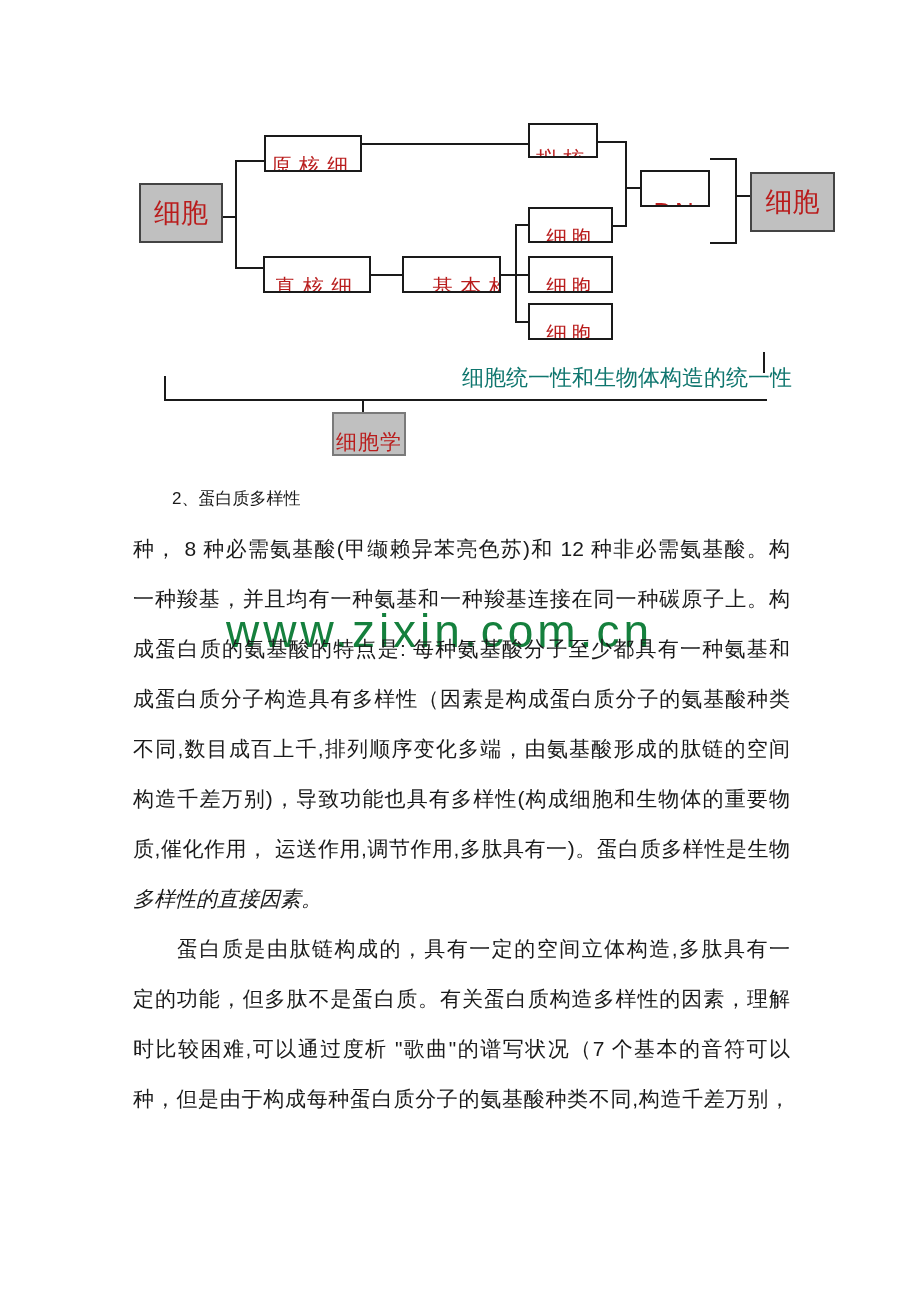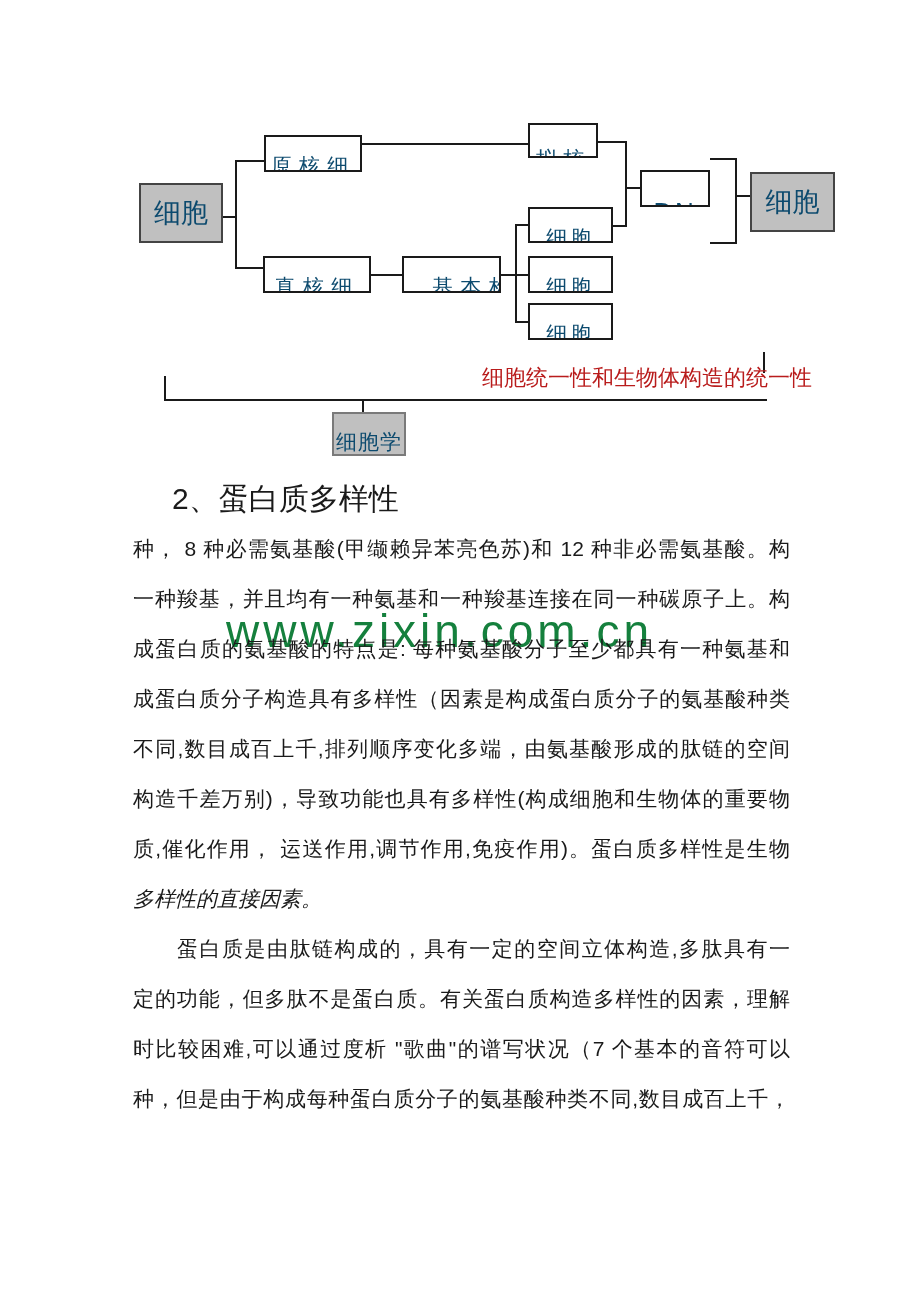--- a/index.html
+++ b/index.html
@@ -6,21 +6,21 @@
   body{
     width:920px;height:1302px;position:relative;background:#ffffff;
     font-family:"Liberation Sans","DejaVu Sans",sans-serif;color:#1a1a1a;
     overflow:hidden;
   }
   .abs{position:absolute;box-sizing:border-box;}
   
   #diagram{left:0;top:0;width:920px;height:470px;}
   .dbox{
     position:absolute;box-sizing:border-box;background:#ffffff;
-    border:2px solid #1a1a1a;overflow:hidden;font-size:21px;color:#0c4a6e;
+    border:2px solid #1a1a1a;overflow:hidden;font-size:21px;color:#b91c1c;
   }
   .dbox .boxlabel{display:block;text-align:center;white-space:nowrap;line-height:21px;}
   .gray{background:#c0c0c0;border:2px solid #444444;}
   .graycenter{display:flex;align-items:center;justify-content:center;font-size:27px;}
   .box-root-left{left:139px;top:183px;width:84px;height:60px;}
   .box-prok{left:264px;top:135px;width:98px;height:37px;}
   .box-prok .boxlabel{margin-top:18px;letter-spacing:0.35em;}
   .box-nucleoid{left:528px;top:123px;width:70px;height:35px;}
   .box-nucleoid .boxlabel{margin-top:23px;letter-spacing:0.3em;}
   .box-dna{left:640px;top:170px;width:70px;height:37px;}
@@ -30,31 +30,31 @@
   .box-euk .boxlabel{margin-top:18px;letter-spacing:0.35em;}
   .box-basic{left:402px;top:256px;width:99px;height:37px;}
   .box-basic .boxlabel{margin-top:18px;letter-spacing:0.35em;padding-left:28px;}
   .box-org1{left:528px;top:207px;width:85px;height:36px;}
   .box-org2{left:528px;top:256px;width:85px;height:37px;}
   .box-org3{left:528px;top:303px;width:85px;height:37px;}
   .box-org1 .boxlabel,.box-org2 .boxlabel,.box-org3 .boxlabel{margin-top:18px;letter-spacing:0.15em;}
   .box-cytology{left:332px;top:412px;width:74px;height:44px;border:2px solid #7a7a7a;}
   .box-cytology .boxlabel{margin-top:17px;letter-spacing:0.05em;}
   .unity-caption{
-    position:absolute;left:482px;top:363px;font-size:22px;letter-spacing:0;
-    white-space:nowrap;color:#b91c1c;
+    position:absolute;left:462px;top:363px;font-size:22px;letter-spacing:0;
+    white-space:nowrap;color:#0f766e;
   }
   
   .watermark{
     position:absolute;left:226px;top:604px;font-size:46px;letter-spacing:4px;
     color:#15803d;white-space:nowrap;z-index:0;
   }
   
   #textblock{left:133px;top:474px;width:657px;z-index:1;}
-  .headline{height:50px;line-height:50px;font-size:30px;text-indent:39px;white-space:nowrap;}
+  .headline{height:50px;line-height:50px;font-size:17px;text-indent:39px;white-space:nowrap;}
   .line{
     height:50px;line-height:50px;font-size:21px;
     text-align:justify;text-align-last:justify;overflow:hidden;
   }
   .line.indent{text-indent:44px;}
   .line.lastline{text-align-last:left;font-style:italic;}
 </style>
 </head>
 <body>
 
@@ -128,23 +128,23 @@
 <div id="textblock" class="abs">
   <div class="headline">2、蛋白质多样性</div>
   <div>
       <div>
         <div class="line">种， 8 种必需氨基酸(甲缬赖异苯亮色苏)和 12 种非必需氨基酸。构</div>
         <div class="line">一种羧基，并且均有一种氨基和一种羧基连接在同一种碳原子上。构</div>
         <div class="line">成蛋白质的氨基酸的特点是: 每种氨基酸分子至少都具有一种氨基和</div>
         <div class="line">成蛋白质分子构造具有多样性（因素是构成蛋白质分子的氨基酸种类</div>
         <div class="line">不同,数目成百上千,排列顺序变化多端，由氨基酸形成的肽链的空间</div>
         <div class="line">构造千差万别)，导致功能也具有多样性(构成细胞和生物体的重要物</div>
-        <div class="line">质,催化作用， 运送作用,调节作用,免疫作用)。蛋白质多样性是生物</div>
+        <div class="line">质,催化作用， 运送作用,调节作用,多肽具有一)。蛋白质多样性是生物</div>
         <div class="line lastline">多样性的直接因素。</div>
       </div>
       <div>
         <div class="line indent">蛋白质是由肽链构成的，具有一定的空间立体构造,多肽具有一</div>
         <div class="line">定的功能，但多肽不是蛋白质。有关蛋白质构造多样性的因素，理解</div>
         <div class="line">时比较困难,可以通过度析 "歌曲"的谱写状况（7 个基本的音符可以</div>
-        <div class="line">种，但是由于构成每种蛋白质分子的氨基酸种类不同,数目成百上千，</div>
+        <div class="line">种，但是由于构成每种蛋白质分子的氨基酸种类不同,构造千差万别，</div>
       </div>
     </div>
 </div>
 
 </body></html>

